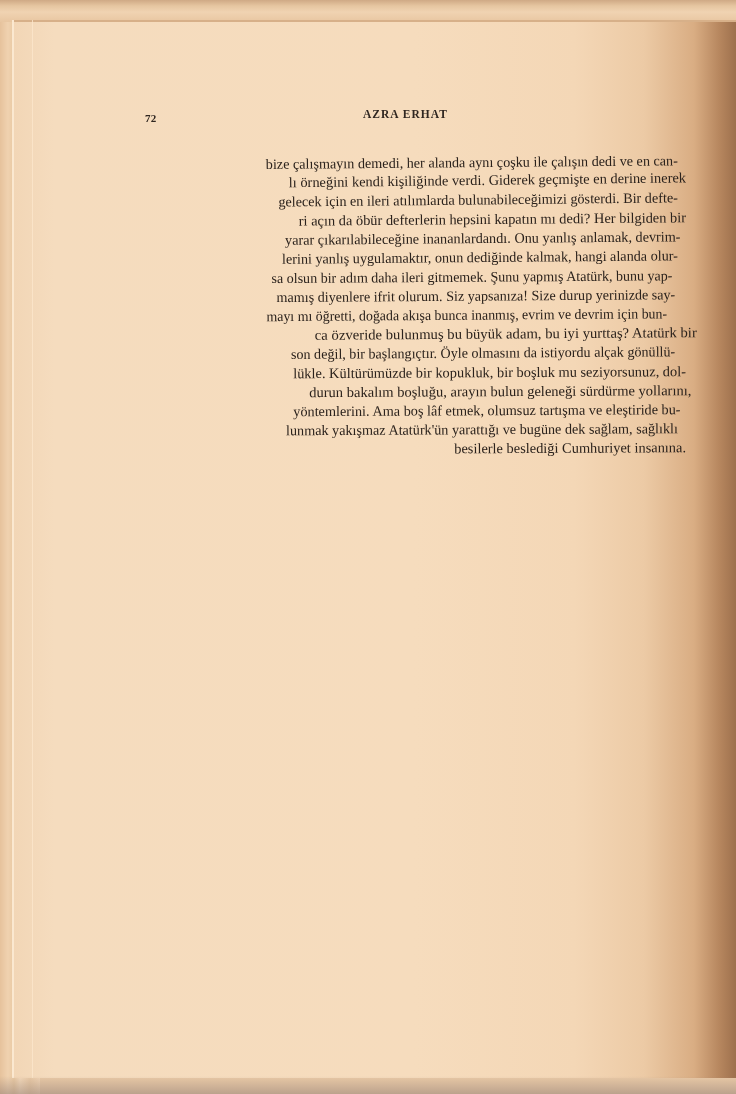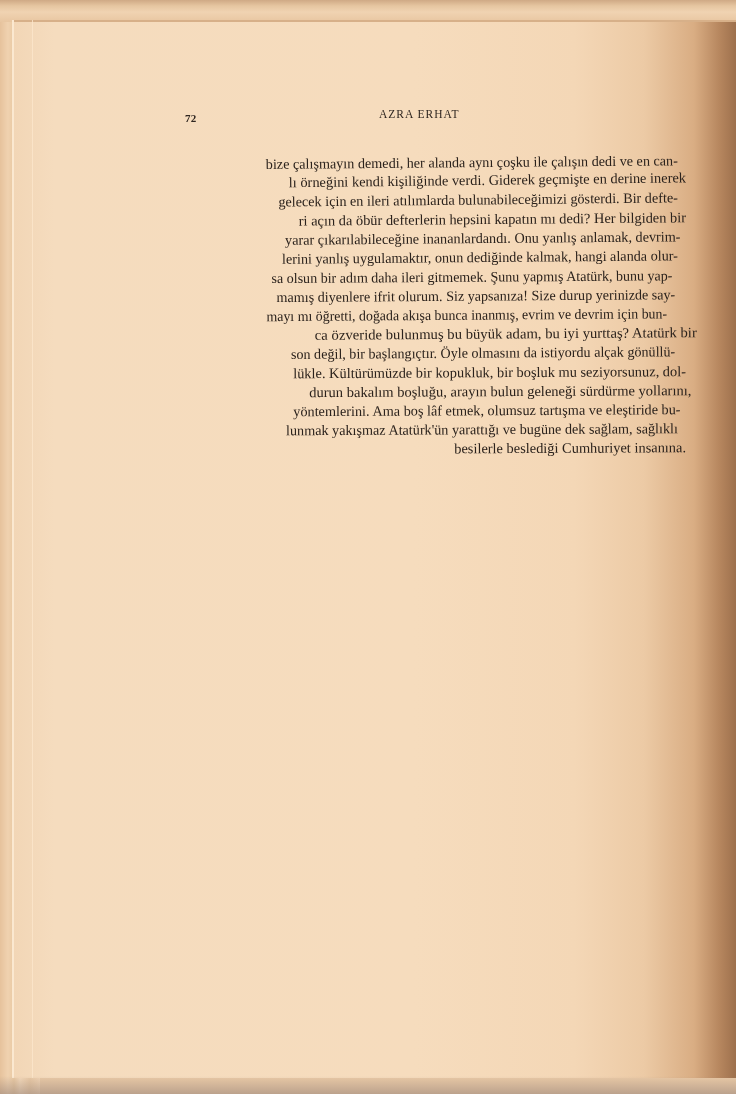--- a/index.html
+++ b/index.html
@@ -73,28 +73,27 @@
       height: 20px;
     }
     .page-number {
       position: absolute;
       left: 0;
       top: 4px;
       font-size: 11px;
       font-weight: bold;
       color: #2f2620;
       letter-spacing: 0.2px;
-      margin-left: 40px;
     }
     .running-title {
       position: absolute;
-      left: 234px;
+      left: 218px;
       top: 0px;
       font-size: 11.5px;
-      font-weight: normal;
+      font-weight: bold;
       color: #2f2620;
       letter-spacing: 1px;
     }
     .body-text {
       position: absolute;
       left: 146px;
       top: 156px;
       width: 540px;
       text-align: right;
     }

